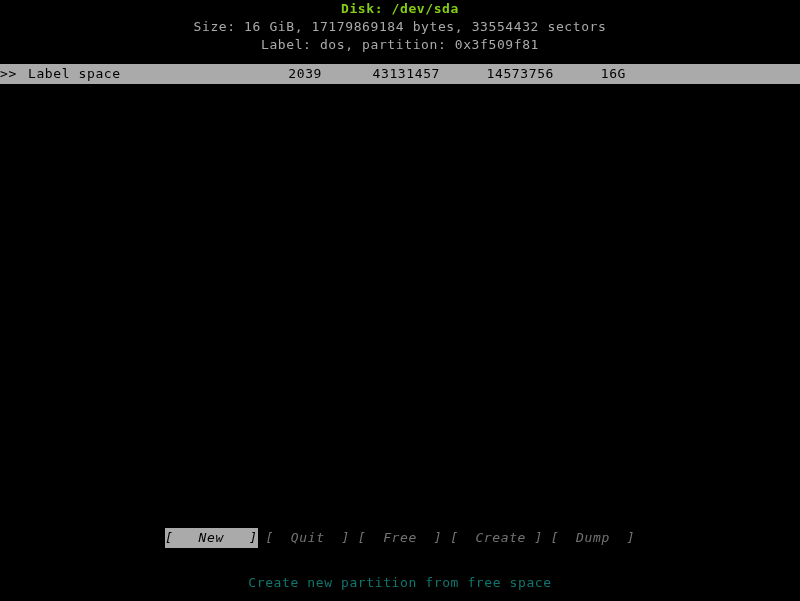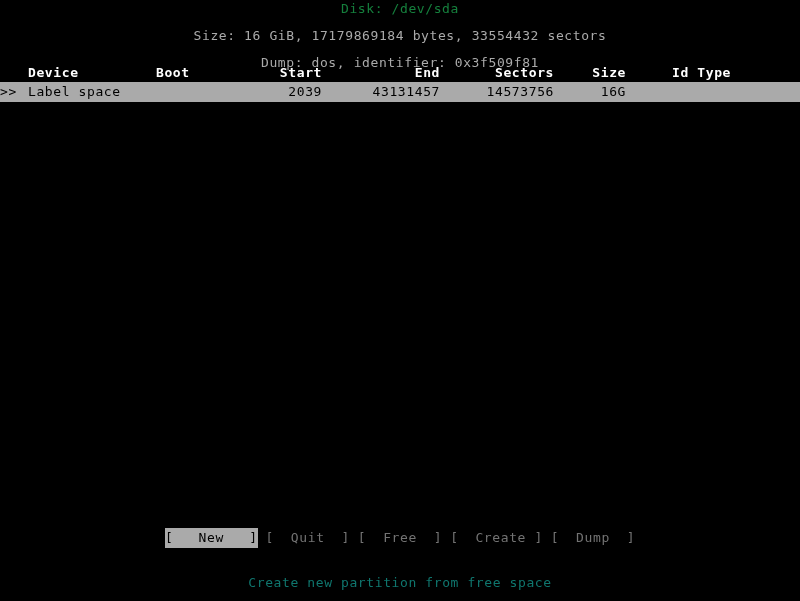--- a/index.html
+++ b/index.html
@@ -31,35 +31,34 @@
   
   .disk-header {
     position: absolute;
     left: 0;
     top: 0;
     width: 800px;
     text-align: center;
   }
   .disk-title {
     display: block;
-    color: #15803d;
-    font-weight: normal;
+    color: #84cc16;
+    font-weight: bold;
     letter-spacing: 0.6px;
     height: 18px;
     line-height: 18px;
     white-space: pre;
   }
   .disk-line {
     display: block;
     color: #aaaaaa;
     height: 18px;
     line-height: 18px;
     letter-spacing: 0.6px;
     white-space: pre;
-    margin-top: 9px;
   }
 
   
   .table {
     position: absolute;
     left: 0;
     top: 64px;
     width: 800px;
   }
   .table-row {
@@ -111,20 +110,21 @@
   
   .menubar {
     position: absolute;
     left: 0;
     top: 528px;
     width: 800px;
     height: 20px;
     display: flex;
     justify-content: center;
     align-items: center;
+    font-style: italic;
   }
   .menu-btn {
     height: 20px;
     line-height: 20px;
     white-space: pre;
     color: #737373;
     background: transparent;
     letter-spacing: 0.6px;
     padding: 0;
     margin: 0 4px;
@@ -149,34 +149,25 @@
   }
 </style>
 </head>
 <body>
 
 <div class="screen">
 
   <div class="disk-header">
     <span class="disk-title">Disk: /dev/sda</span>
     <span class="disk-line">Size: 16 GiB, 17179869184 bytes, 33554432 sectors</span>
-    <span class="disk-line">Dump: dos, identifier: 0x3f509f81</span>
+    <span class="disk-line">Label: dos, partition: 0x3f509f81</span>
   </div>
 
   <div class="table">
 
-    <div class="table-row table-header">
-      <span class="cell l c-device">Device</span>
-      <span class="cell l c-boot">Boot</span>
-      <span class="cell r c-start">Start</span>
-      <span class="cell r c-end">End</span>
-      <span class="cell r c-sect">Sectors</span>
-      <span class="cell r c-size">Size</span>
-      <span class="cell l c-idtype">Id Type</span>
-    </div>
 
     <div class="table-row selected">
       <span class="cell l c-marker">&gt;&gt;</span>
       <span class="cell l c-device">Label space</span>
       <span class="cell l c-boot"></span>
       <span class="cell r c-start">2039</span>
       <span class="cell r c-end">43131457</span>
       <span class="cell r c-sect">14573756</span>
       <span class="cell r c-size">16G</span>
       <span class="cell l c-idtype"></span>

